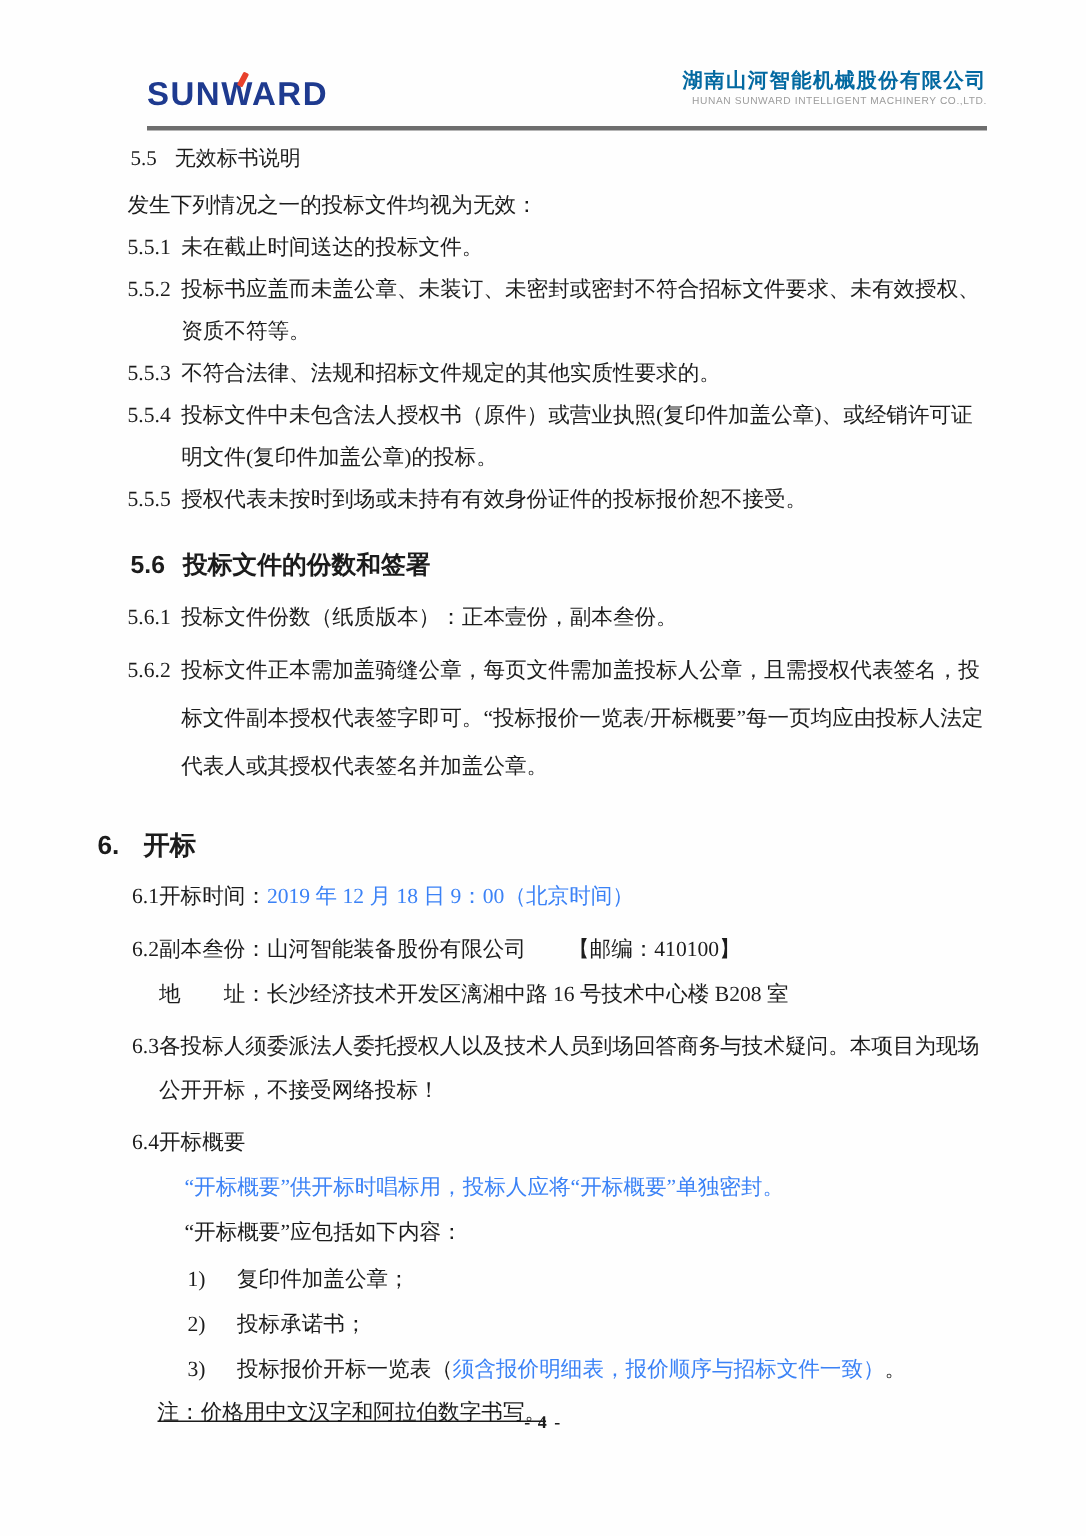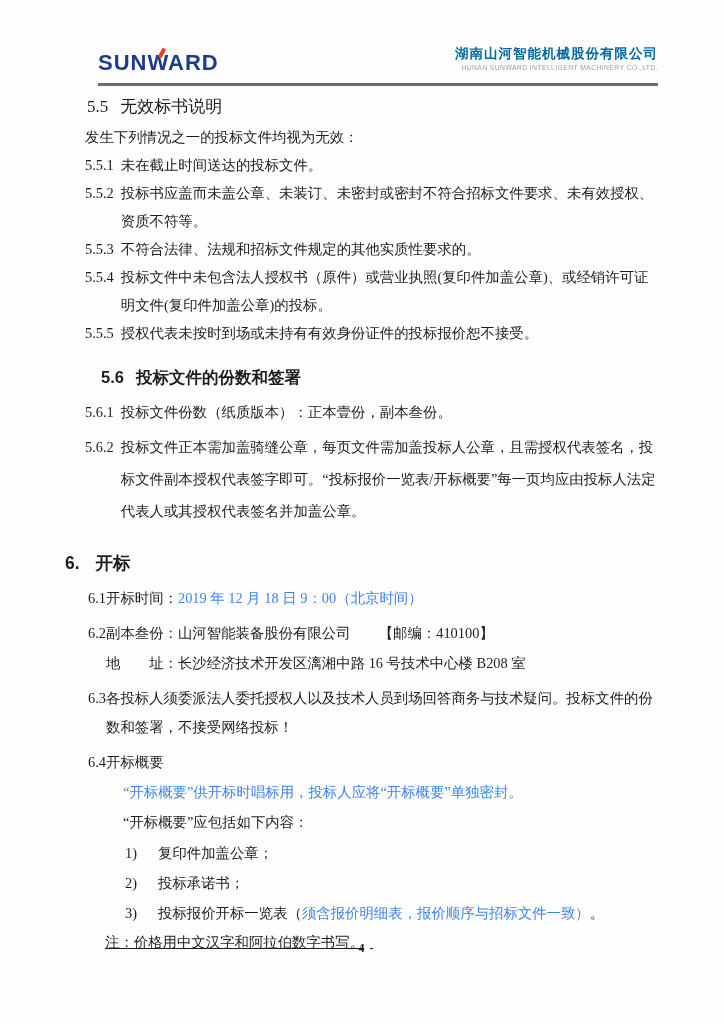--- a/index.html
+++ b/index.html
@@ -29,30 +29,30 @@
   .company { text-align:right; font-family:"Liberation Sans","DejaVu Sans",sans-serif; }
   .company-cn { font-size:13.5px; font-weight:700; letter-spacing:1px; color:#0369a1; line-height:16px; }
   .company-en { font-size:6.8px; letter-spacing:0.4px; color:#9c9c9c; margin-top:2px; }
 
   
   .content {
     position:absolute; left:85px; top:92px; width:575px;
     font-size:14.4px; line-height:28px;
   }
   .hrow { display:flex; }
-  .h55 { font-size:17px; line-height:30px; margin-left:2px; }
+  .h55 { font-size:14px; line-height:30px; margin-left:2px; }
   .h55 .hnum { margin-right:12px; }
   .intro { margin-top:1px; }
 
   .item { display:flex; }
   .item .inum { flex:0 0 auto; margin-right:7px; white-space:nowrap; }
   .item .itext { flex:1 1 auto; }
 
   .h56 {
-    margin-top:14px; margin-left:16px;
+    margin-top:14px; margin-left:2px;
     font-family:"Liberation Sans","DejaVu Sans",sans-serif;
     font-weight:700; font-size:16.5px; line-height:32px;align-items:center;
   }
   .h56 .hnum { margin-right:12px; }
   .s56item { line-height:32px; margin-top:3px; }
 
   .h6 {
     margin:21px 0 0 -20px;
     font-family:"Liberation Sans","DejaVu Sans",sans-serif;
     font-weight:700; font-size:17.5px; line-height:30px;
@@ -148,21 +148,21 @@
     <div class="item6">
       <span class="inum">6.2</span>
       <span class="itext">
         <span>副本叁份：山河智能装备股份有限公司</span><span class="postcode">【邮编：410100】</span>
         <div class="addr-line">地　　址：长沙经济技术开发区漓湘中路 16 号技术中心楼 B208 室</div>
       </span>
     </div>
 
     <div class="item6">
       <span class="inum">6.3</span>
-      <span class="itext">各投标人须委派法人委托授权人以及技术人员到场回答商务与技术疑问。投标文件的份数和签署，不接受网络投标！</span>
+      <span class="itext">各投标人须委派法人委托授权人以及技术人员到场回答商务与技术疑问。本项目为现场公开开标，不接受网络投标！</span>
     </div>
 
     <div class="item6">
       <span class="inum">6.4</span>
       <span class="itext">开标概要</span>
     </div>
 
     <div class="note-red red">“开标概要”供开标时唱标用，投标人应将“开标概要”单独密封。</div>
     <div class="include-label">“开标概要”应包括如下内容：</div>
 

